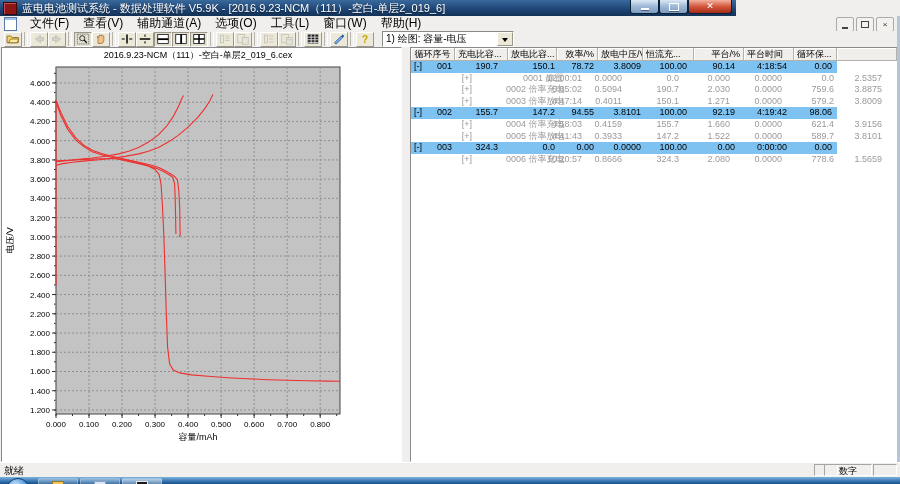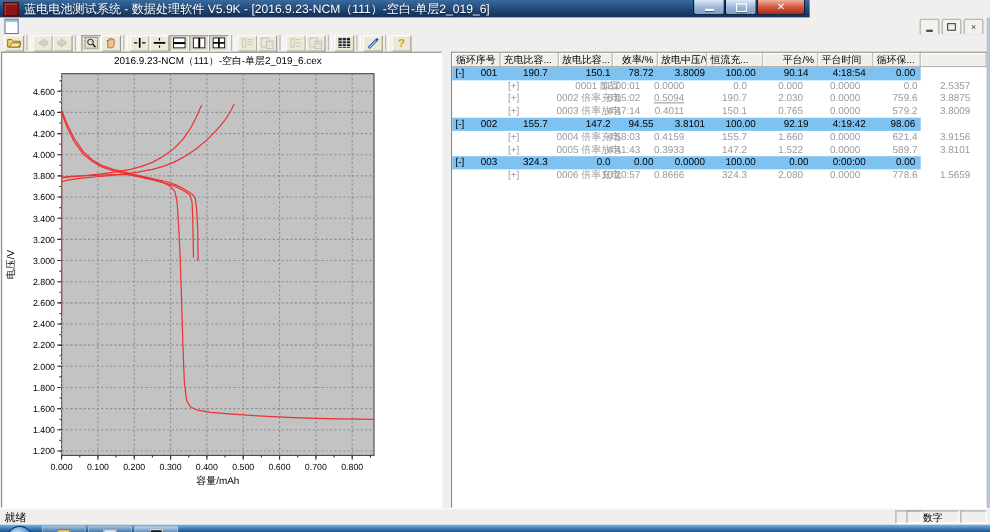--- a/index.html
+++ b/index.html
@@ -88,20 +88,29 @@
         <div class="glyph-max"></div>
       </div>
     <div class="wbtn close">
         <span>✕</span>
       </div>
   </div>
 </div>
 
 <div class="menubar">
   <div class="mdi-doc"></div>
+  <div id="menu-items" style="display:flex;">
+      <span class="menu-item">文件(F)</span>
+      <span class="menu-item">查看(V)</span>
+      <span class="menu-item">辅助通道(A)</span>
+      <span class="menu-item">选项(O)</span>
+      <span class="menu-item">工具(L)</span>
+      <span class="menu-item">窗口(W)</span>
+      <span class="menu-item">帮助(H)</span>
+    </div>
   <div class="mdibtns">
     <div class="mdibtn">
         <div class="g-min2"></div>
       </div>
     <div class="mdibtn">
         <div class="g-rest"></div>
       </div>
     <div class="mdibtn">
         <span>×</span>
       </div>
@@ -223,20 +232,24 @@
           <path d="M12 4l2-2 2 2-2 2z" fill="#1d4f9c"></path>
         </svg>
       </div>
       <div class="tbsep"></div>
       <div class="tb">
         <svg viewBox="0 0 18 16">
           <text x="9" y="13" font-size="14" font-weight="bold" text-anchor="middle" fill="#c8a400">?</text>
         </svg>
       </div>
     </div>
+  <div class="combo">
+    <div class="combo-text">1) 绘图: 容量-电压</div>
+    <div class="combo-arrow"></div>
+  </div>
 </div>
 
 <div class="chart-pane">
   <svg id="chart" width="399" height="413">
       <rect x="54" y="19" width="284" height="347" fill="#c3c3c3" stroke="#444"></rect>
       <line x1="54" y1="34.96507760532154" x2="338" y2="34.96507760532154" stroke="#8f8f8f" stroke-dasharray="2 2"></line>
       <line x1="50" y1="34.96507760532154" x2="54" y2="34.96507760532154" stroke="#333"></line>
       <text x="48" y="37.96507760532154" font-size="8" text-anchor="end" fill="#000" font-family="Liberation Sans, sans-serif">4.600</text>
       <line x1="54" y1="54.20011086474498" x2="338" y2="54.20011086474498" stroke="#8f8f8f" stroke-dasharray="2 2"></line>
       <line x1="50" y1="54.20011086474498" x2="54" y2="54.20011086474498" stroke="#333"></line>
@@ -417,34 +430,34 @@
         <span class="c-step" style="right: 218px;">0.0</span>
         <span class="c-step" style="right: 167px;">0.000</span>
         <span class="c-step" style="right: 115px;">0.0000</span>
         <span class="c-step" style="right: 63px;">0.0</span>
         <span class="c-step" style="right: 15px;">2.5357</span>
       </div>
       <div class="trow">
         <span class="c-step" style="right: 425px;">[+]</span>
         <span class="c-step" style="left: 95px;">0002 倍率充电</span>
         <span class="c-step" style="right: 315px;">6:05:02</span>
-        <span class="c-step" style="right: 275px; text-decoration: underline;">0.5094</span>
+        <span class="c-step" style="right: 275px;">0.5094</span>
         <span class="c-step" style="right: 218px;">190.7</span>
         <span class="c-step" style="right: 167px;">2.030</span>
         <span class="c-step" style="right: 115px;">0.0000</span>
         <span class="c-step" style="right: 63px;">759.6</span>
         <span class="c-step" style="right: 15px;">3.8875</span>
       </div>
       <div class="trow">
         <span class="c-step" style="right: 425px;">[+]</span>
         <span class="c-step" style="left: 95px;">0003 倍率放电</span>
         <span class="c-step" style="right: 315px;">4:47:14</span>
         <span class="c-step" style="right: 275px;">0.4011</span>
         <span class="c-step" style="right: 218px;">150.1</span>
-        <span class="c-step" style="right: 167px;">0.765</span>
+        <span class="c-step" style="right: 167px;">1.271</span>
         <span class="c-step" style="right: 115px;">0.0000</span>
         <span class="c-step" style="right: 63px;">579.2</span>
         <span class="c-step" style="right: 15px;">3.8009</span>
       </div>
       <div class="trow">
         <div class="hlband" style="background: rgb(126, 194, 242);"></div>
         <span class="c-cyc" style="left: 3px;">[-]</span>
         <span class="c-cyc" style="right: 445px;">002</span>
         <span class="c-cyc" style="right: 399px;">155.7</span>
         <span class="c-cyc" style="right: 342px;">147.2</span>

